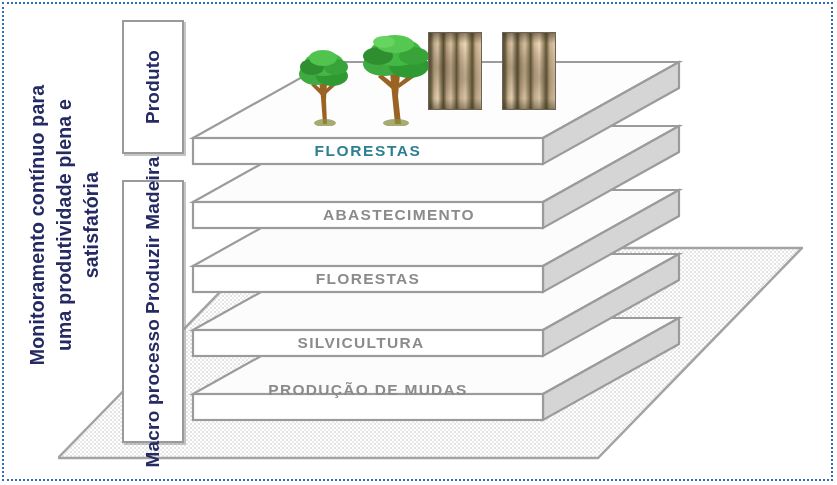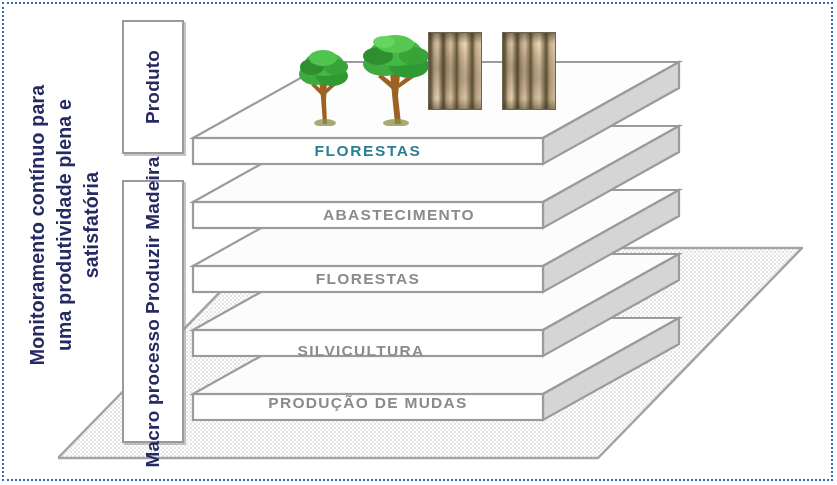--- a/index.html
+++ b/index.html
@@ -172,30 +172,30 @@
       <polygon points="0,215 205,5 744,5 540,215" fill="url(#stipple)" stroke="#a3a3a3" stroke-width="2.5"></polygon>
     </svg>
   </div>
 
   <div class="slab" id="slab-producao-de-mudas" style="left:60px; top:318px; z-index:11;">
     <svg width="620" height="140" viewBox="0 0 620 140">
       <polygon points="133,76 269,0 619,0 483,76" fill="#fcfcfc" stroke="#9b9b9b" stroke-width="2.2"></polygon>
       <polygon points="483,76 619,0 619,26 483,102" fill="#d5d5d5" stroke="#9b9b9b" stroke-width="2.2"></polygon>
       <rect x="133" y="76" width="350" height="26" fill="#ffffff" stroke="#9b9b9b" stroke-width="2.2"></rect>
     </svg>
-    <span class="slab-label" style="top:76px; left:133px; width:350px;">PRODUÇÃO  DE  MUDAS</span>
+    <span class="slab-label" style="top:63px; left:133px; width:350px;">PRODUÇÃO  DE  MUDAS</span>
   </div>
 
   <div class="slab" id="slab-silvicultura" style="left:60px; top:254px; z-index:12;">
     <svg width="620" height="140" viewBox="0 0 620 140">
       <polygon points="133,76 269,0 619,0 483,76" fill="#fcfcfc" stroke="#9b9b9b" stroke-width="2.2"></polygon>
       <polygon points="483,76 619,0 619,26 483,102" fill="#d5d5d5" stroke="#9b9b9b" stroke-width="2.2"></polygon>
       <rect x="133" y="76" width="350" height="26" fill="#ffffff" stroke="#9b9b9b" stroke-width="2.2"></rect>
     </svg>
-    <span class="slab-label" style="top:88px; left:133px; width:336px;">SILVICULTURA</span>
+    <span class="slab-label" style="top:80px; left:133px; width:336px;">SILVICULTURA</span>
   </div>
 
   <div class="slab" id="slab-colheita" style="left:60px; top:190px; z-index:13;">
     <svg width="620" height="140" viewBox="0 0 620 140">
       <polygon points="133,76 269,0 619,0 483,76" fill="#fcfcfc" stroke="#9b9b9b" stroke-width="2.2"></polygon>
       <polygon points="483,76 619,0 619,26 483,102" fill="#d5d5d5" stroke="#9b9b9b" stroke-width="2.2"></polygon>
       <rect x="133" y="76" width="350" height="26" fill="#ffffff" stroke="#9b9b9b" stroke-width="2.2"></rect>
     </svg>
     <span class="slab-label" style="top:80px; left:133px; width:350px;">FLORESTAS</span>
   </div>

